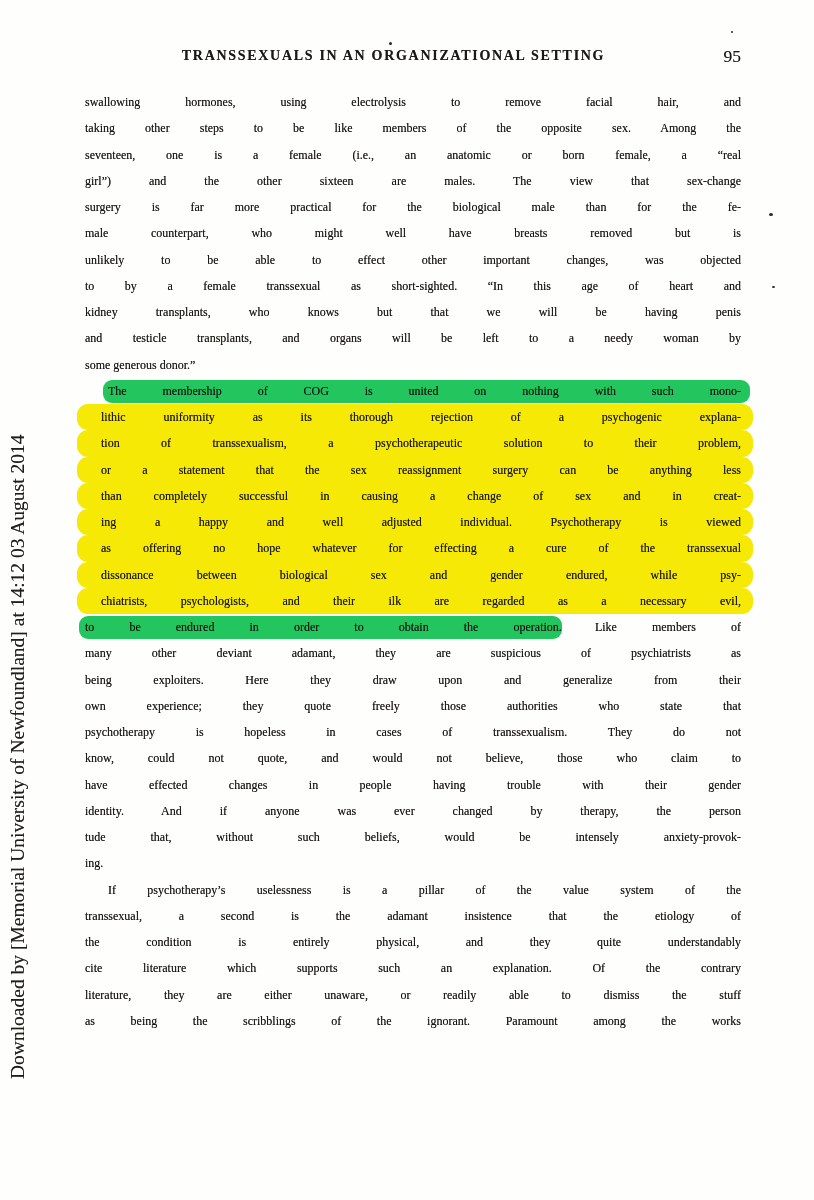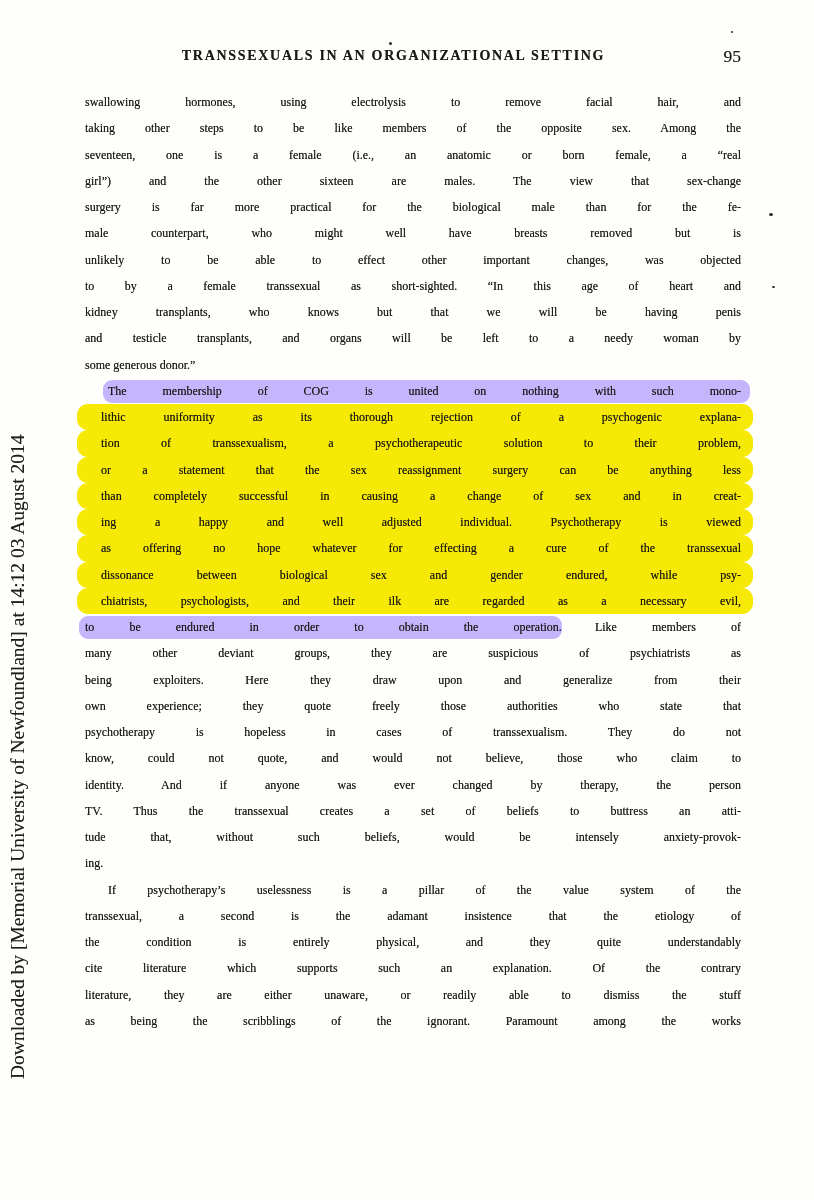--- a/index.html
+++ b/index.html
@@ -41,21 +41,21 @@
   .line.indent { padding-left:23px; }
   
   .line.hl-full {
     background:#f5e905;
     border-radius:11px;
     margin-left:-8px;  padding-left:24px;
     margin-right:-12px; padding-right:12px;
   }
   
   .hl-mark {
-    background:#c4b5fd;
+    background:#22c55e;
     border-radius:9px;
     padding:4px 9px 5px 6px;
     margin-left:-6px; margin-right:-9px;
   }
   .line.indent .hl-mark { margin-left:-5px; padding-left:5px; }
   .line .hl-mark.hl-partial { margin-right:-2px; padding-right:0; }
   
   .watermark {
     position:absolute; left:7px; top:1079px;
     width:678px;
@@ -97,27 +97,27 @@
       <div class="line indent"><span class="hl-mark">The membership of COG is united on nothing with such mono-</span></div>
       <div class="line hl-full">lithic uniformity as its thorough rejection of a psychogenic explana-</div>
       <div class="line hl-full">tion of transsexualism, a psychotherapeutic solution to their problem,</div>
       <div class="line hl-full">or a statement that the sex reassignment surgery can be anything less</div>
       <div class="line hl-full">than completely successful in causing a change of sex and in creat-</div>
       <div class="line hl-full">ing a happy and well adjusted individual. Psychotherapy is viewed</div>
       <div class="line hl-full">as offering no hope whatever for effecting a cure of the transsexual</div>
       <div class="line hl-full">dissonance between biological sex and gender endured, while psy-</div>
       <div class="line hl-full">chiatrists, psychologists, and their ilk are regarded as a necessary evil,</div>
       <div class="line"><span class="hl-mark hl-partial">to be endured in order to obtain the operation.</span> Like members of</div>
-      <div class="line">many other deviant groups, they are suspicious of psychiatrists as</div>
+      <div class="line">many other deviant adamant, they are suspicious of psychiatrists as</div>
       <div class="line">being exploiters. Here they draw upon and generalize from their</div>
       <div class="line">own experience; they quote freely those authorities who state that</div>
       <div class="line">psychotherapy is hopeless in cases of transsexualism. They do not</div>
       <div class="line">know, could not quote, and would not believe, those who claim to</div>
+      <div class="line">have effected changes in people having trouble with their gender</div>
       <div class="line">identity. And if anyone was ever changed by therapy, the person</div>
-      <div class="line">TV. Thus the transsexual creates a set of beliefs to buttress an atti-</div>
       <div class="line">tude that, without such beliefs, would be intensely anxiety-provok-</div>
       <div class="line no-just">ing.</div>
       <div class="line indent">If psychotherapy’s uselessness is a pillar of the value system of the</div>
       <div class="line">transsexual, a second is the adamant insistence that the etiology of</div>
       <div class="line">the condition is entirely physical, and they quite understandably</div>
       <div class="line">cite literature which supports such an explanation. Of the contrary</div>
       <div class="line">literature, they are either unaware, or readily able to dismiss the stuff</div>
       <div class="line">as being the scribblings of the ignorant. Paramount among the works</div>
     </div>
 

